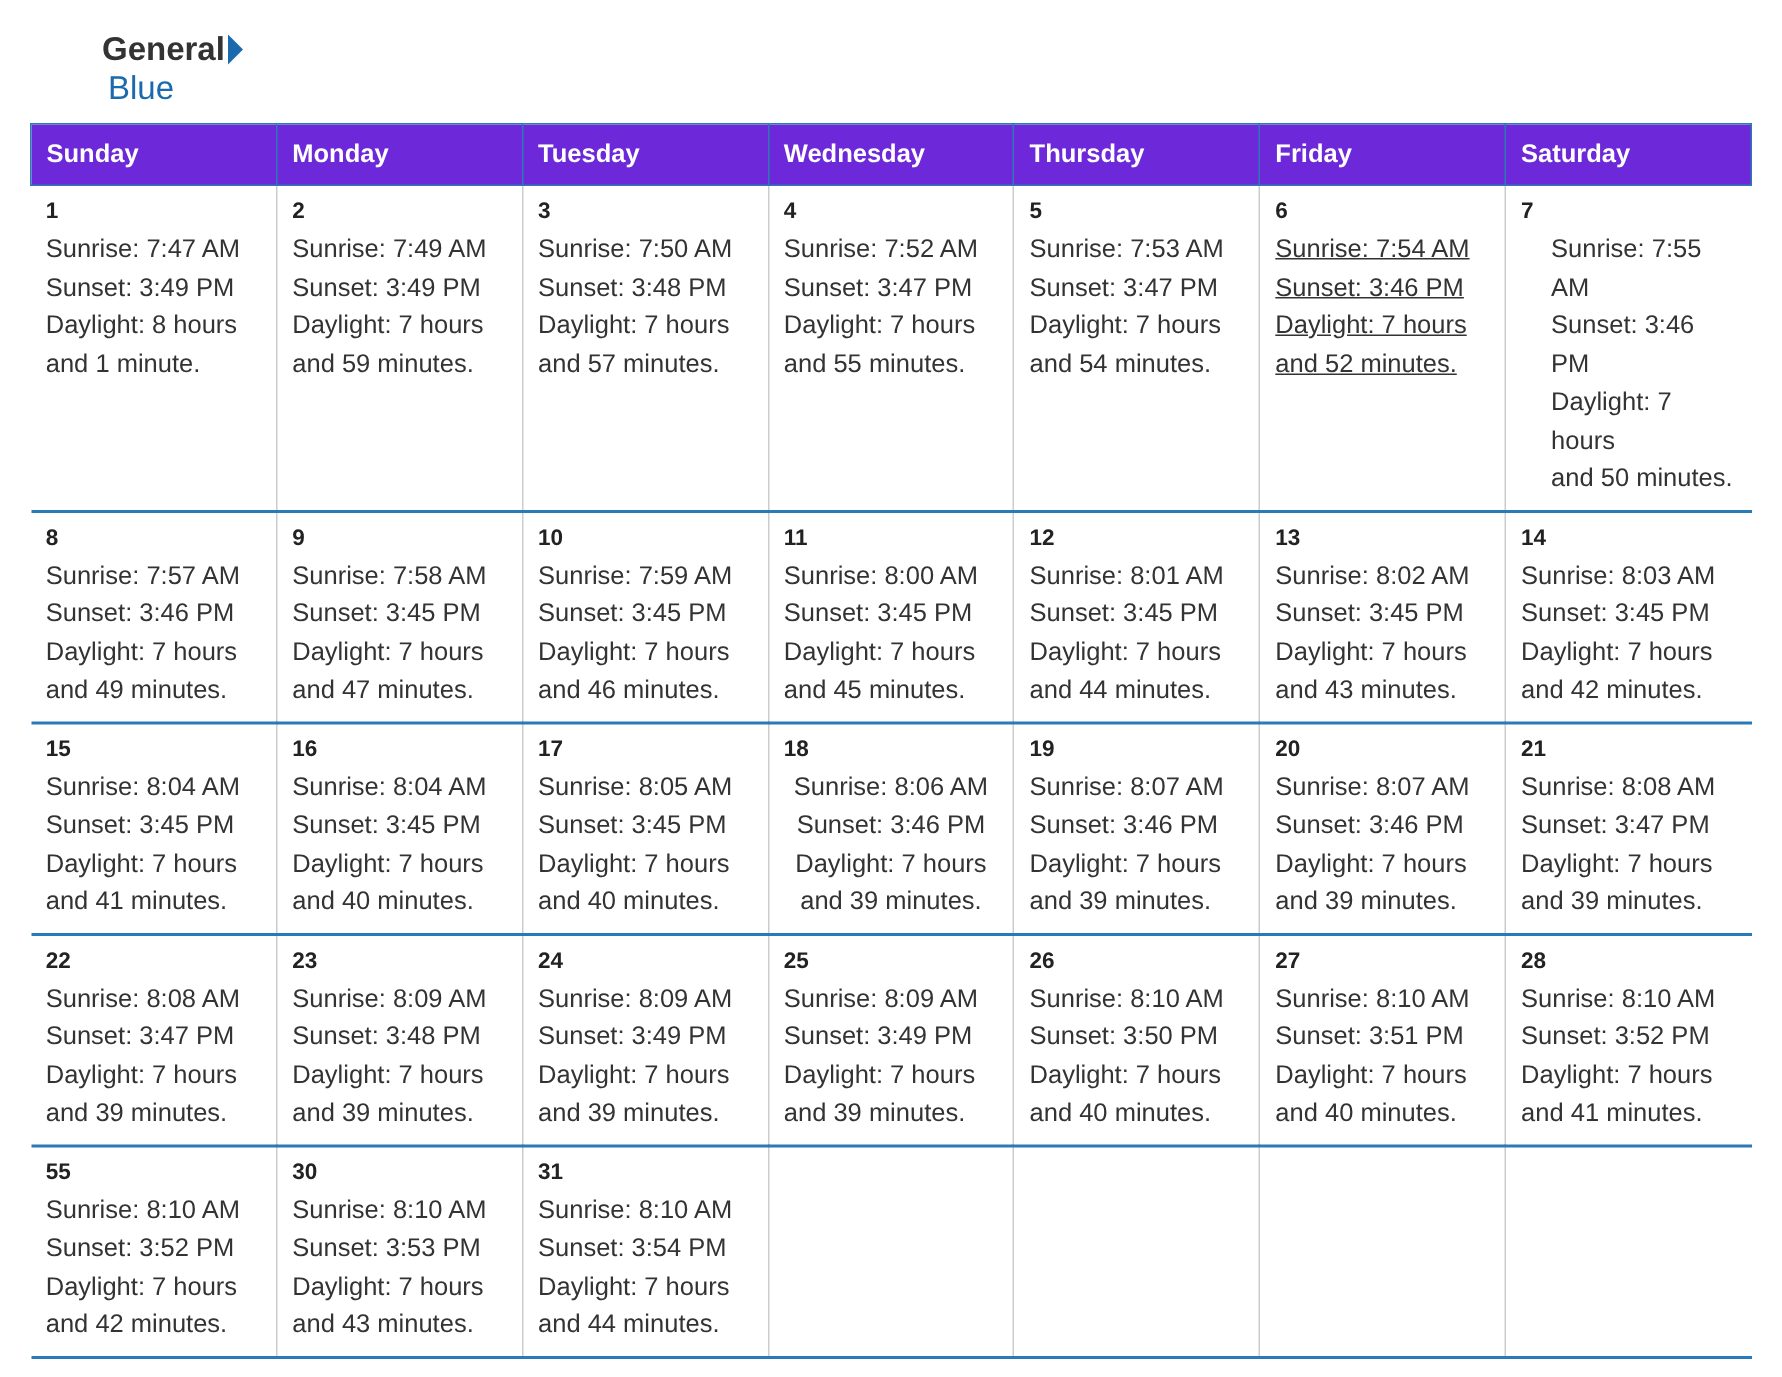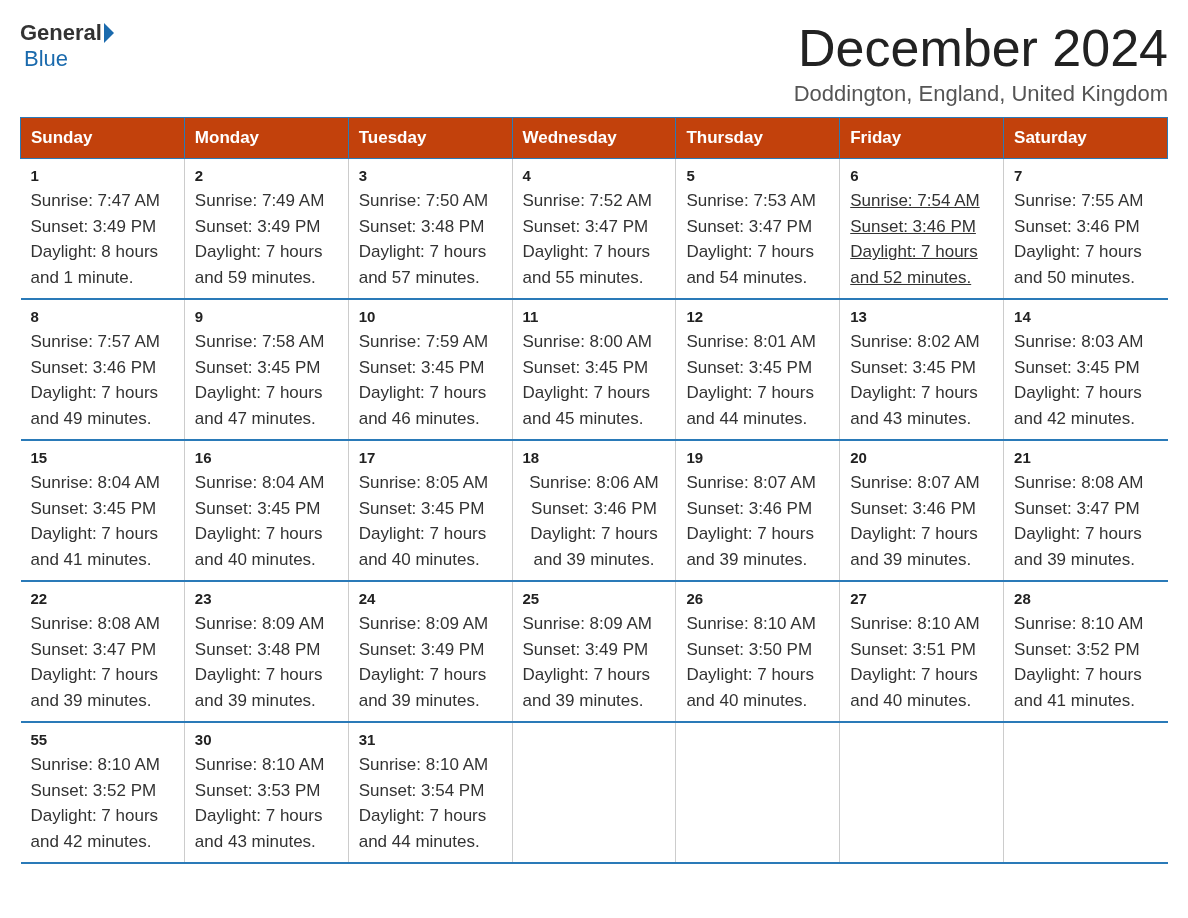--- a/index.html
+++ b/index.html
@@ -13,20 +13,21 @@
     .header-area {
       display: flex;
       justify-content: space-between;
       align-items: flex-start;
       margin-bottom: 10px;
     }
     .logo {
       display: flex;
       flex-direction: column;
       align-items: flex-start;
+      margin-left: 48px;
     }
     .logo-text {
       display: flex;
       align-items: center;
       font-size: 22px;
       font-weight: bold;
     }
     .logo-general {
       color: #333;
     }
@@ -54,21 +55,21 @@
       font-size: 22px;
       color: #555;
       margin-top: 4px;
     }
     table {
       width: 100%;
       border-collapse: collapse;
       margin-top: 10px;
     }
     thead tr {
-      background-color: #c2410c;
+      background-color: #6d28d9;
     }
     thead th {
       color: #fff;
       font-size: 17px;
       font-weight: bold;
       padding: 10px 10px;
       text-align: left;
       border: 1px solid #2a7ab8;
     }
     tbody tr {
@@ -107,24 +108,20 @@
 <div class="header-area">
   <div class="logo">
     <div class="logo-text">
       <span class="logo-general">General</span>
       <div class="logo-triangle"></div>
     </div>
     <div style="margin-left:4px;">
       <span class="logo-blue" style="font-size:22px; font-weight:normal;">Blue</span>
     </div>
   </div>
-  <div class="title-area">
-    <div class="page-title">December 2024</div>
-    <div class="subtitle">Doddington, England, United Kingdom</div>
-  </div>
 </div>
 
 <table>
   <thead>
     <tr>
     <th>Sunday</th>
         <th>Monday</th>
         <th>Tuesday</th>
         <th>Wednesday</th>
         <th>Thursday</th>
@@ -171,21 +168,21 @@
         </td>
         <td>
           <span class="day-number">6</span>
           <div class="day-info" style="white-space: pre-line; text-decoration: underline;">Sunrise: 7:54 AM
 Sunset: 3:46 PM
 Daylight: 7 hours
 and 52 minutes.</div>
         </td>
         <td>
           <span class="day-number">7</span>
-          <div class="day-info" style="white-space: pre-line;">Sunrise: 7:55 AM
+          <div class="day-info" style="white-space: pre-line; margin-left: 20px;">Sunrise: 7:55 AM
 Sunset: 3:46 PM
 Daylight: 7 hours
 and 50 minutes.</div>
         </td>
       </tr>
       <tr>
         <td>
           <span class="day-number">8</span>
           <div class="day-info" style="white-space: pre-line;">Sunrise: 7:57 AM
 Sunset: 3:46 PM

